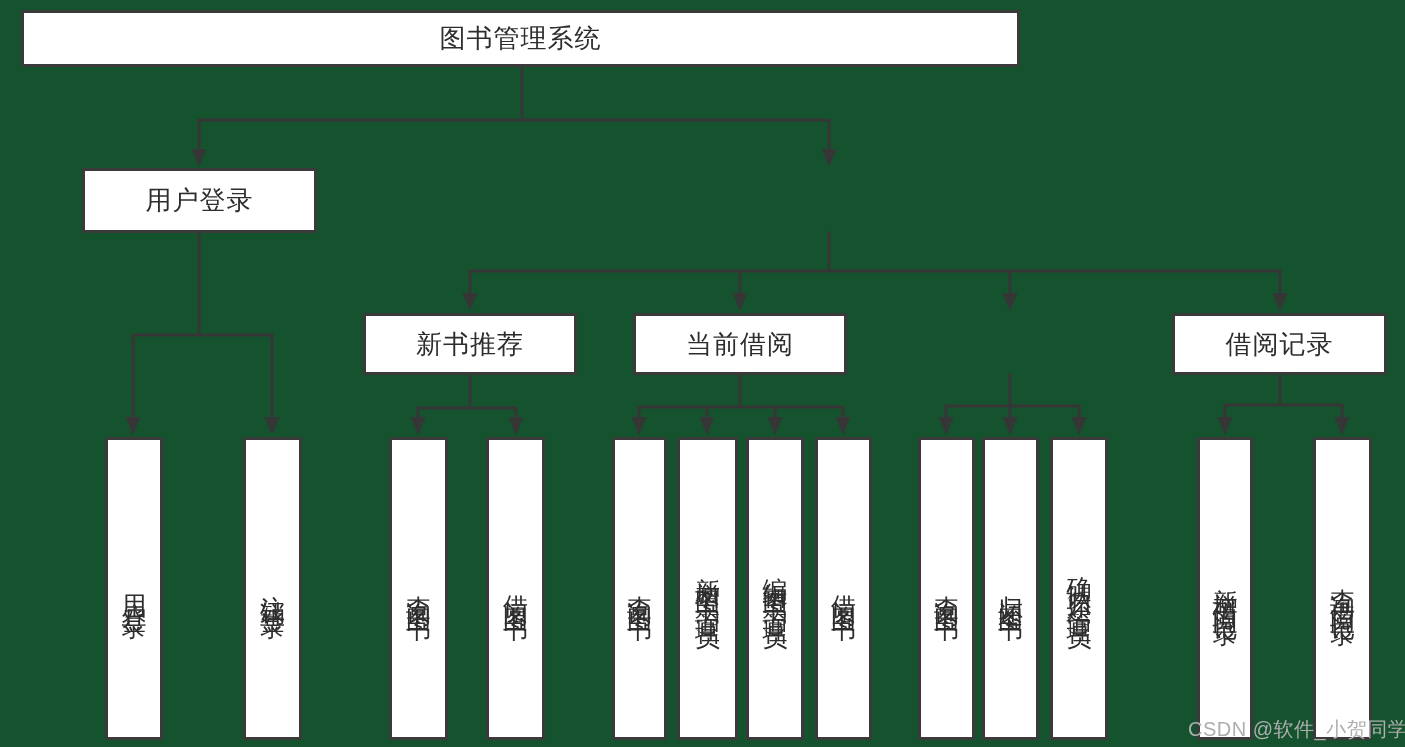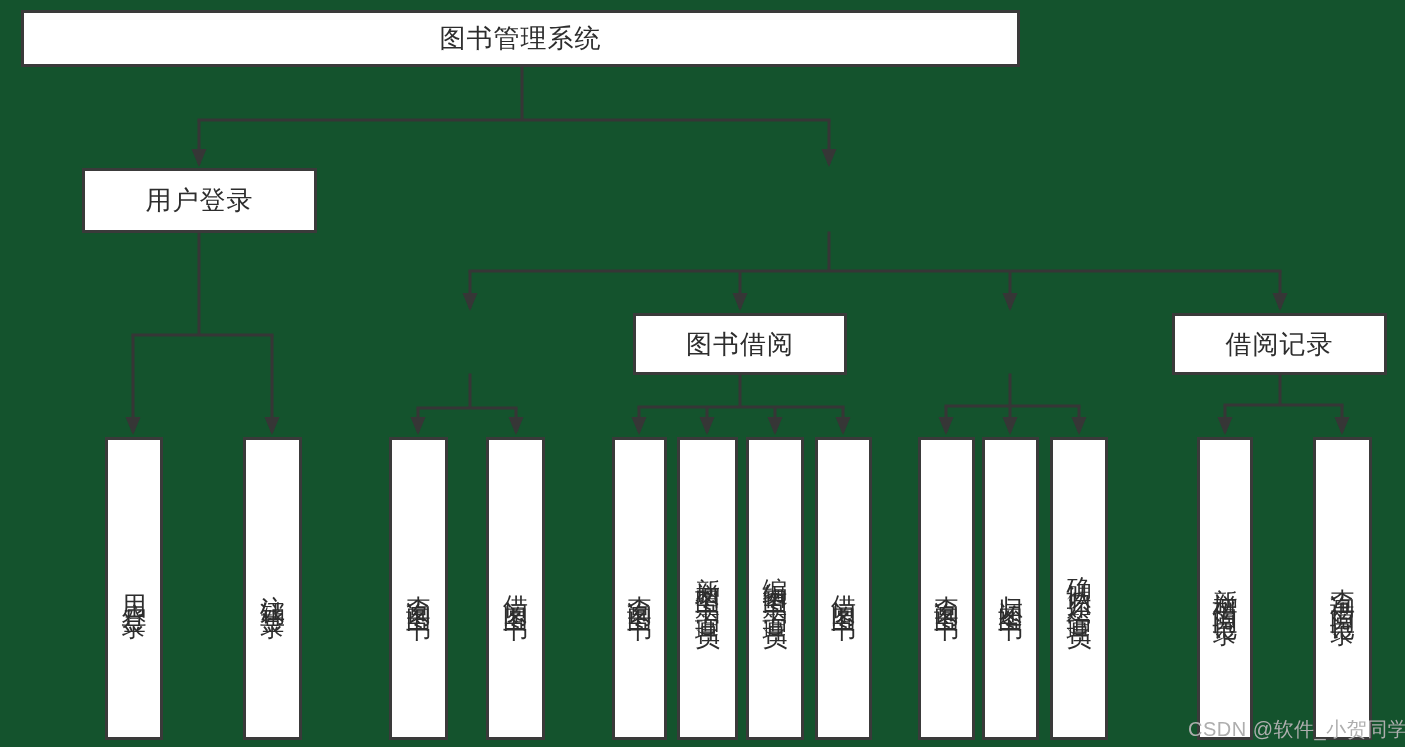--- a/index.html
+++ b/index.html
@@ -124,22 +124,25 @@
   </svg>
 
   <div class="hbox" style="left:21px; top:10px; width:999px; height:57px;">
     <span>图书管理系统</span>
   </div>
 
   <div class="hbox" style="left:82px; top:168px; width:235px; height:65px;">
     <span>用户登录</span>
   </div>
 
+  <div class="hbox" style="left:363px; top:313px; width:214px; height:62px;">
+    <span>新书推荐</span>
+  </div>
   <div class="hbox" style="left:633px; top:313px; width:214px; height:62px;">
-    <span>图书借阅</span>
+    <span>当前借阅</span>
   </div>
   <div class="hbox" style="left:1172px; top:313px; width:215px; height:62px;">
     <span>借阅记录</span>
   </div>
 
   <div class="vbox" style="left:105px; width:58px;">
     <span>用户登录</span>
   </div>
   <div class="vbox" style="left:243px; width:59px;">
     <span>注销登录</span>

